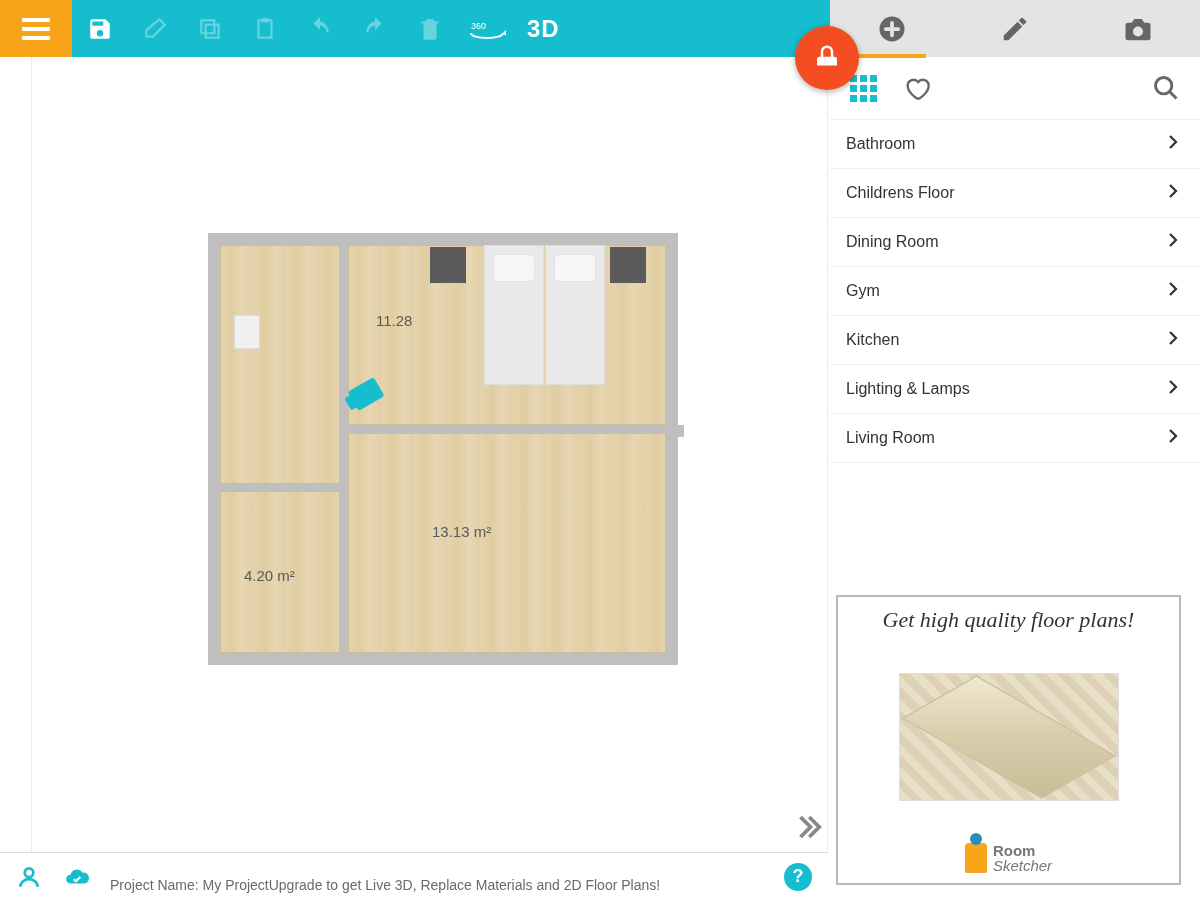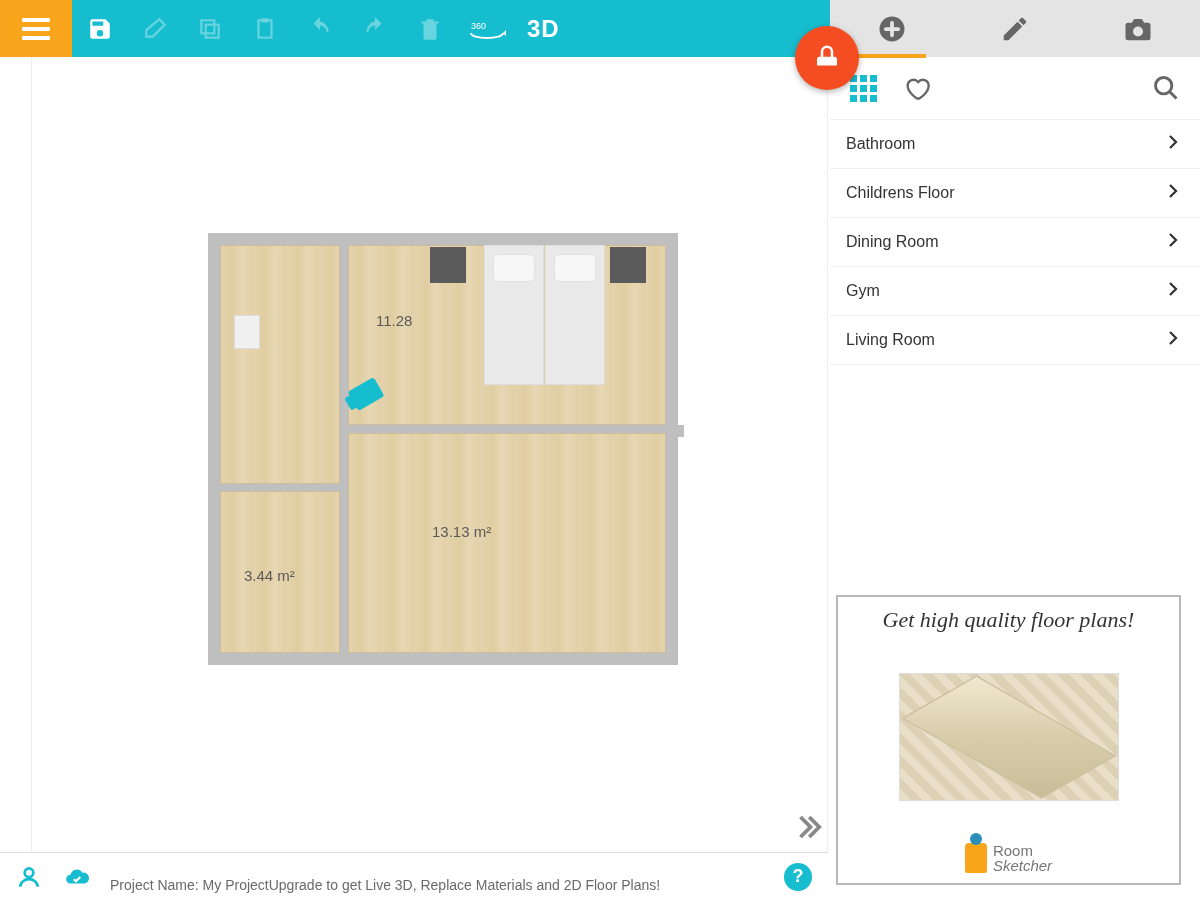--- a/index.html
+++ b/index.html
@@ -39,21 +39,21 @@
 .cat-item .arrow svg { width:18px; height:18px; stroke:#333; stroke-width:3; fill:none; }
 
 .promo { position:absolute; left:836px; top:595px; width:345px; height:290px; border:2px solid #b8b8b8; background:#fff; display:flex; flex-direction:column; align-items:center; padding:10px 14px;gap:32px; }
 .promo-title { font-family:"Comic Sans MS", cursive; font-style:italic; font-size:22px; color:#333; margin-bottom:8px; text-align:center; }
 .promo-img { width:220px; height:175px; border:1px solid #ddd; background:repeating-linear-gradient(45deg,#e9dfc9,#e9dfc9 8px,#dcd1b5 8px,#dcd1b5 16px); position:relative; overflow:hidden; }
 .promo-iso { position:absolute; inset:10px; background:linear-gradient(135deg,#f0e8d0 0%,#d8ccaa 50%,#c9bd99 100%); transform:rotateX(55deg) rotateZ(45deg); border:2px solid #ccc2a0; }
 .promo-logo { display:flex; align-items:center; gap:6px; margin-top:10px; font-size:16px; color:#333; }
 .promo-logo .mark { width:22px; height:30px; background:#f8a51b; border-radius:4px 4px 2px 2px; position:relative; }
 .promo-logo .mark::before { content:""; position:absolute; top:-10px; left:5px; width:12px; height:12px; border-radius:50%; background:#2a8fb8; }
 .promo-logo .txt { display:flex; flex-direction:column; line-height:1;}
-.promo-logo .txt span:first-child { font-weight:400; font-size:15px; color:#777; }
+.promo-logo .txt span:first-child { font-weight:700; font-size:15px; color:#777; }
 .promo-logo .txt span:last-child { font-style:italic; font-size:15px; color:#777; }
 
 
 .canvas-wrap { position:absolute; left:14px; top:57px; right:372px; bottom:48px; background:#fff; border-left:1px solid #eee; border-right:1px solid #eee;margin-left:17px; }
 .expand-handle { position:absolute; right:4px; bottom:6px; cursor:pointer; }
 .expand-handle svg { width:30px; height:30px; stroke:#888; stroke-width:3; fill:none; }
 
 .floorplan { position:absolute; left:176px; top:176px; width:470px; height:432px; }
 .exterior-wall { position:absolute; inset:0; border:12px solid #bfbfbf; background:#bfbfbf; }
 .room { position:absolute; background:repeating-linear-gradient(90deg,#e4d3ad 0px,#e0cda1 12px,#e7d7b3 22px,#e2cfa6 33px); box-shadow:inset 0 0 0 1px #cbbd99; }
@@ -211,20 +211,32 @@
             <path d="M8 4l8 8-8 8"></path>
           </svg></span>
       </div>
     <div class="cat-item">
         <span>Gym</span>
         <span class="arrow"><svg viewBox="0 0 24 24">
             <path d="M8 4l8 8-8 8"></path>
           </svg></span>
       </div>
     <div class="cat-item">
+        <span>Kitchen</span>
+        <span class="arrow"><svg viewBox="0 0 24 24">
+            <path d="M8 4l8 8-8 8"></path>
+          </svg></span>
+      </div>
+    <div class="cat-item">
+        <span>Lighting &amp; Lamps</span>
+        <span class="arrow"><svg viewBox="0 0 24 24">
+            <path d="M8 4l8 8-8 8"></path>
+          </svg></span>
+      </div>
+    <div class="cat-item">
         <span>Living Room</span>
         <span class="arrow"><svg viewBox="0 0 24 24">
             <path d="M8 4l8 8-8 8"></path>
           </svg></span>
       </div>
   </div>
 </div>
 
 <div class="promo">
   <div class="promo-title">Get high quality floor plans!</div>
@@ -257,21 +269,21 @@
     <div class="nightstand n2"></div>
     <div class="bed b1">
         <div class="pillow"></div>
       </div>
     <div class="bed b2">
         <div class="pillow"></div>
       </div>
     <div class="cursor-shape"></div>
     <div class="room-label" style="left:168px; top:79px;">11.28</div>
     <div class="room-label" style="left:224px; top:290px;">13.13 m²</div>
-    <div class="room-label" style="left:36px; top:334px;">3.44 m²</div>
+    <div class="room-label" style="left:36px; top:334px;">4.20 m²</div>
   </div>
   <div class="expand-handle">
     <svg viewBox="0 0 24 24">
         <path d="M6 4l8 8-8 8"></path>
         <path d="M13 4l8 8-8 8"></path>
       </svg>
   </div>
 </div>
 
 <div class="status-bar">

